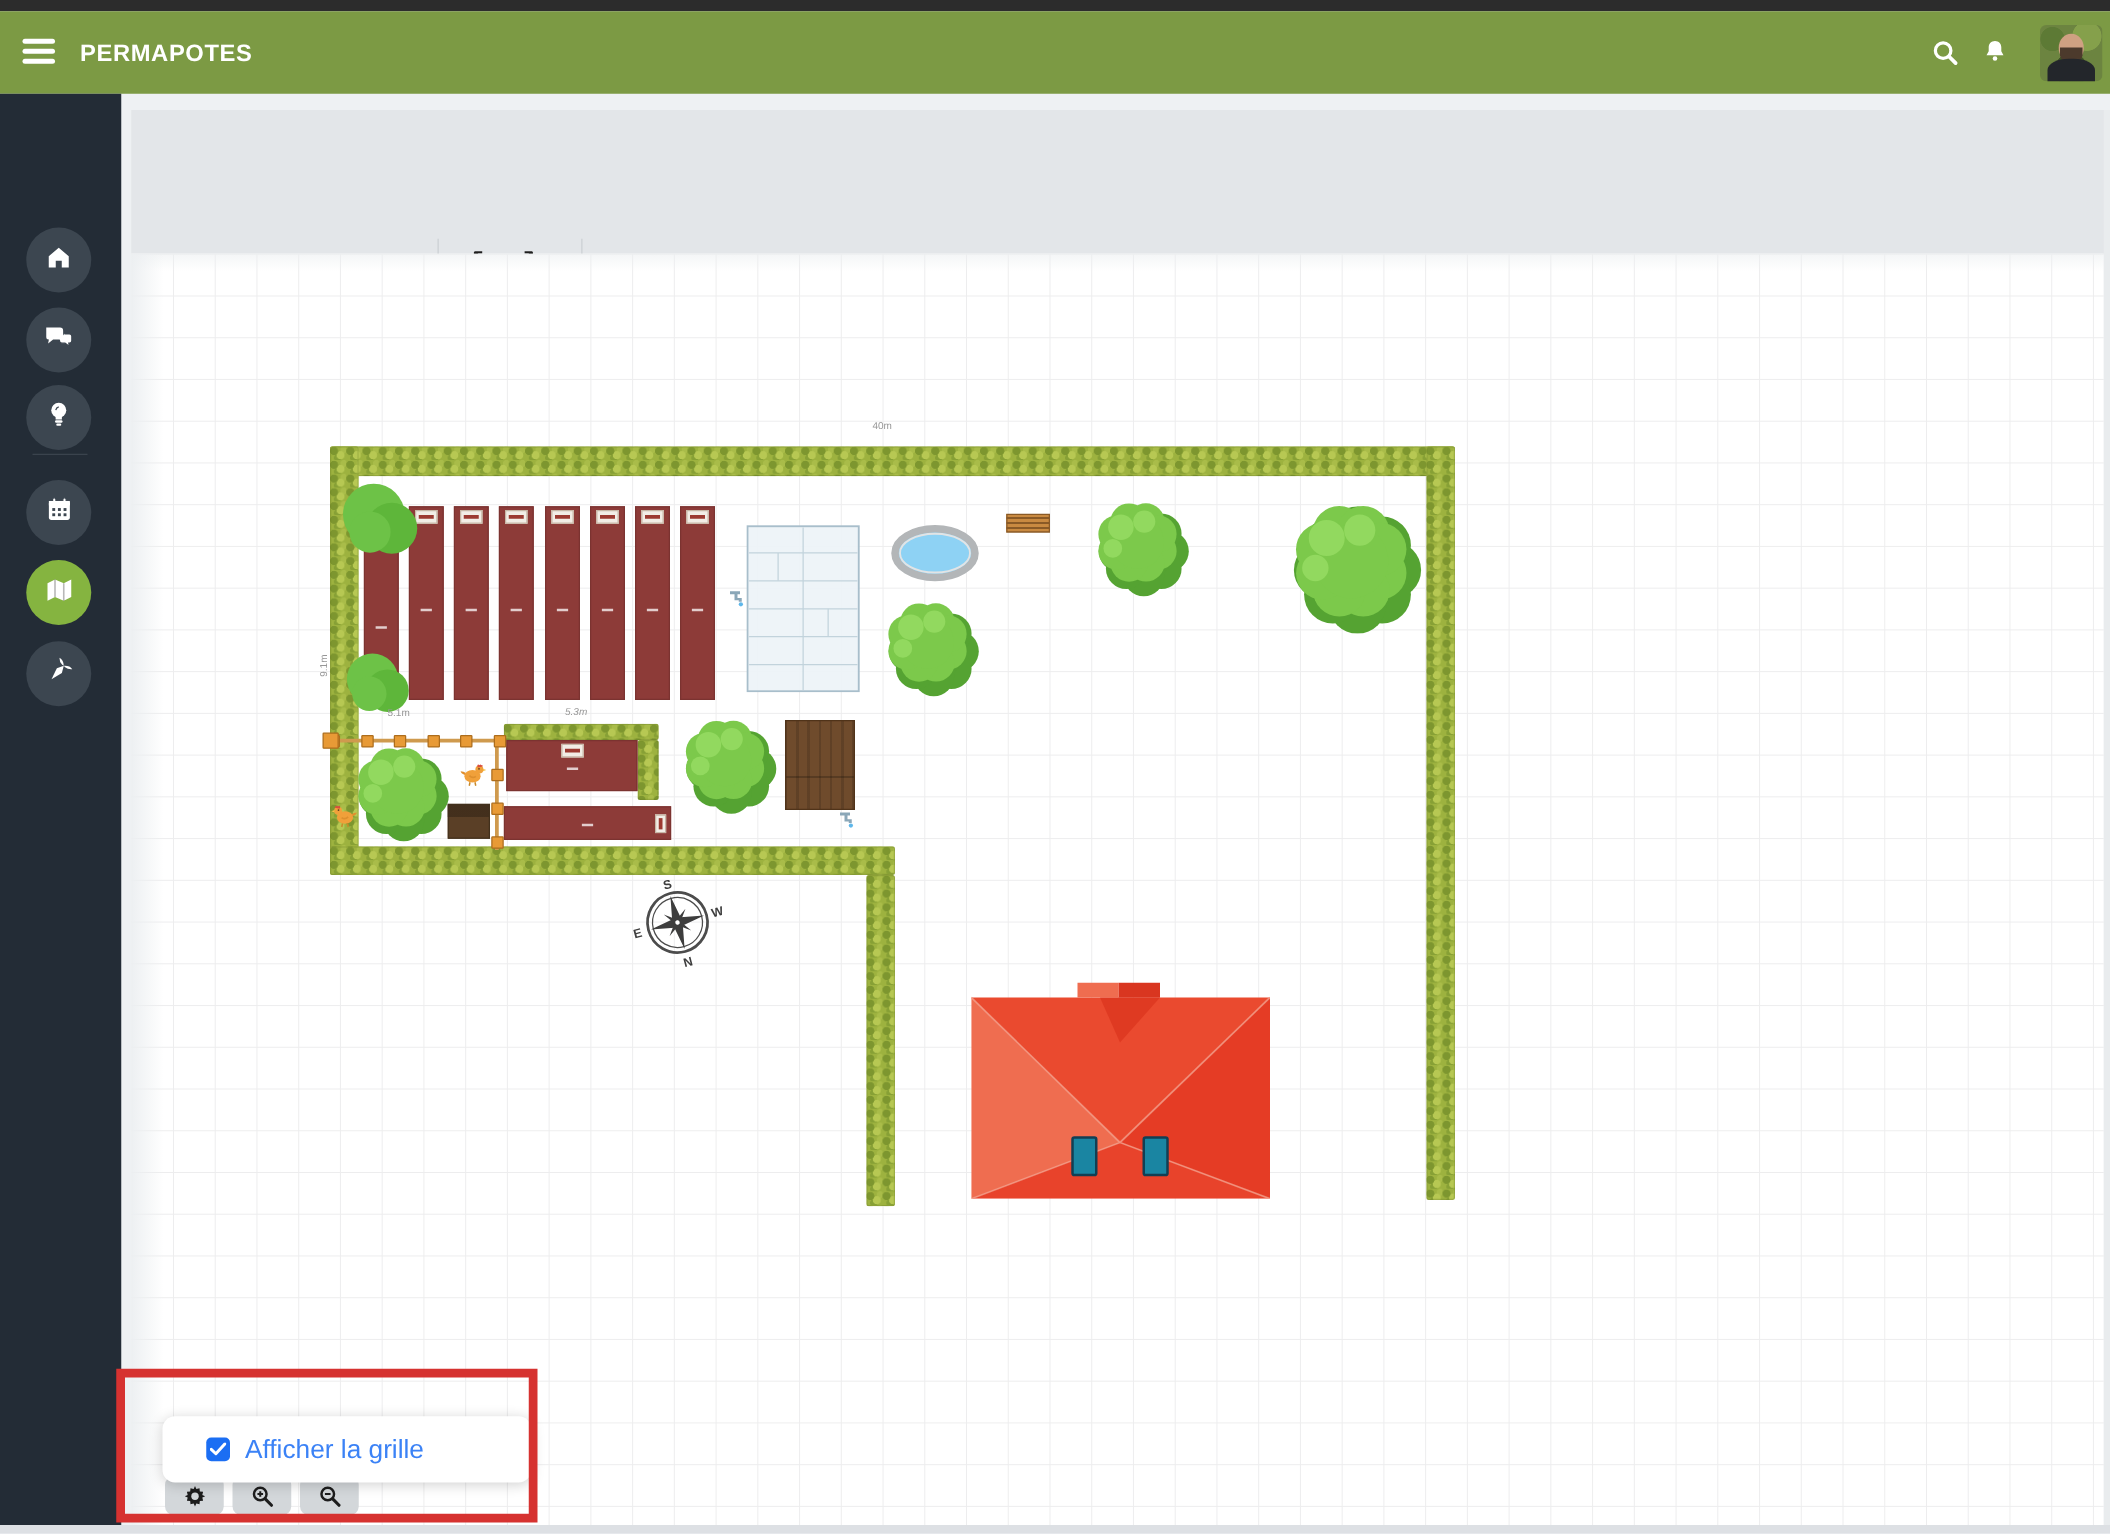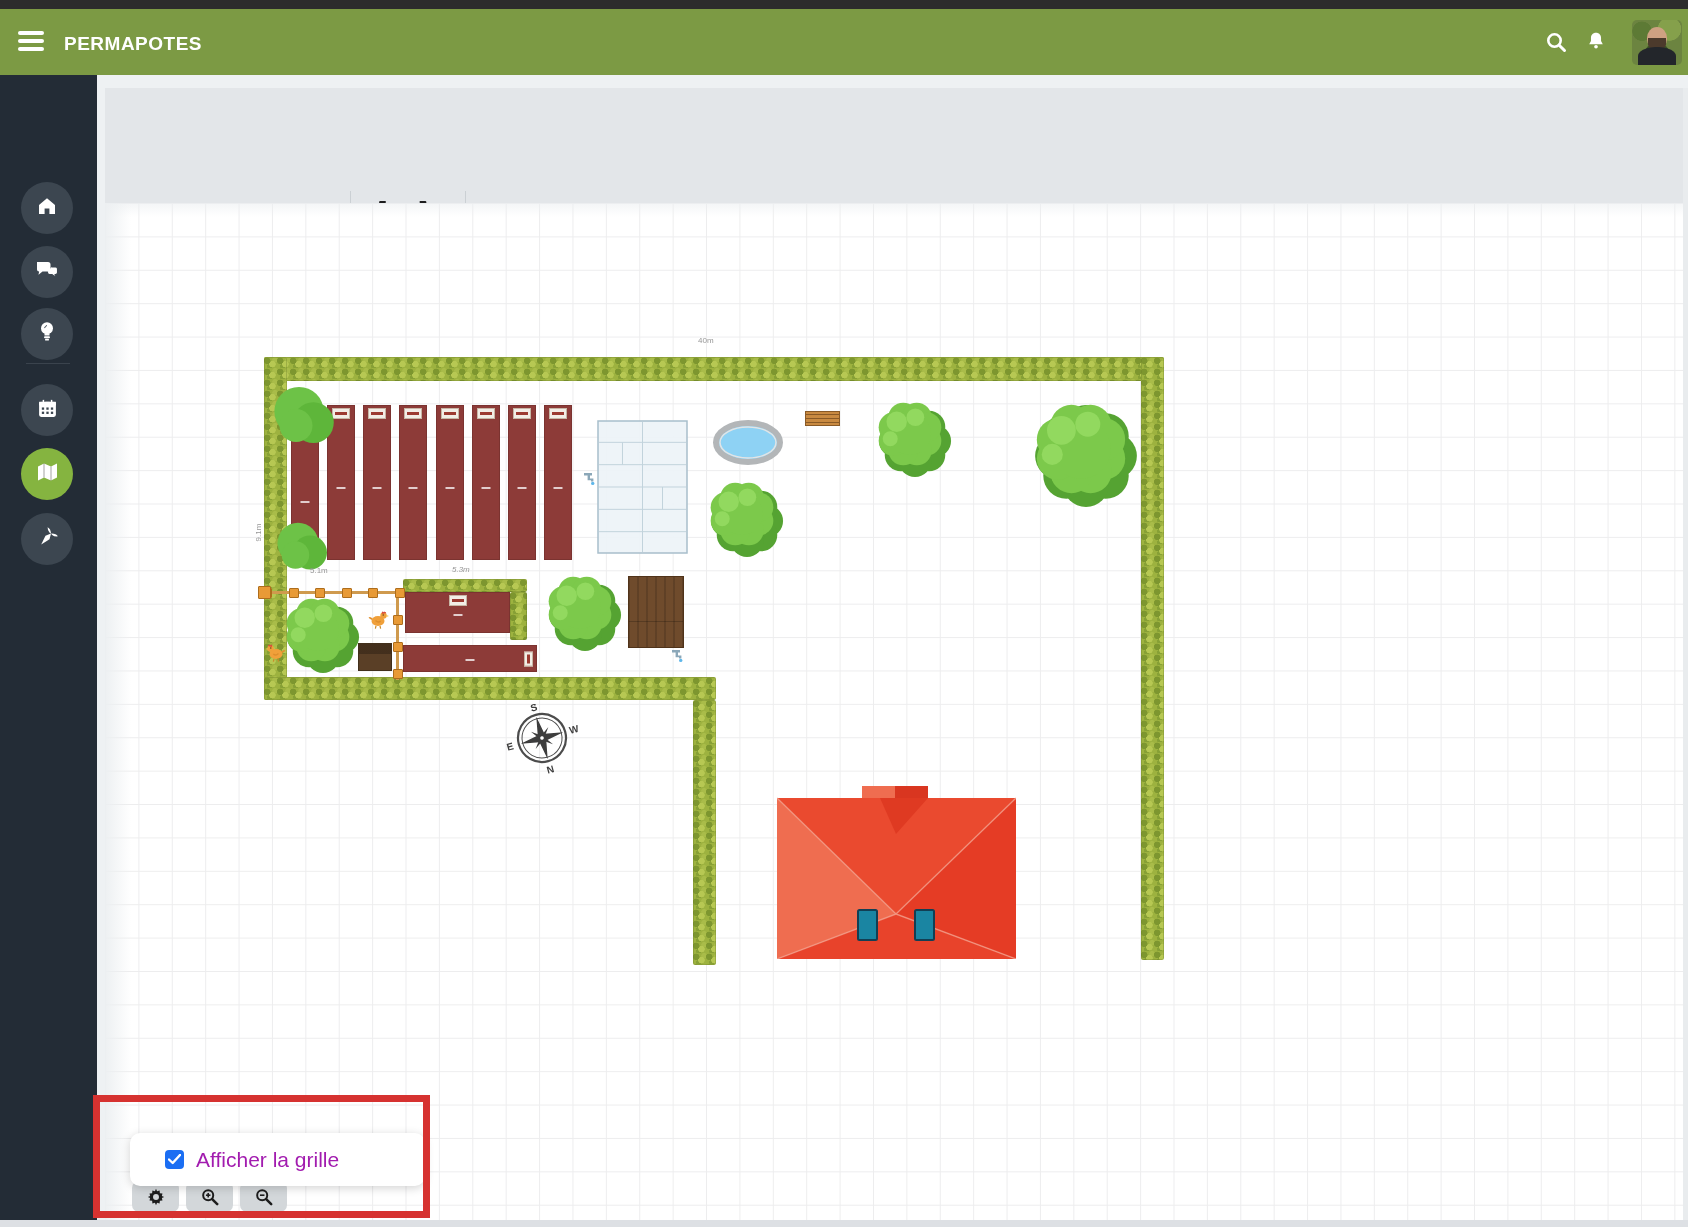--- a/index.html
+++ b/index.html
@@ -74,21 +74,21 @@
     box-shadow:inset 0 0 0 1px #503319;}
   .coop{background-color:#5a3f26;
     background-image:linear-gradient(to bottom,rgba(0,0,0,.25) 0 38%,transparent 38%);
     box-shadow:inset 0 0 0 1px #42301c;}
   .plan-label{position:absolute;font-size:8px;color:#979797;white-space:nowrap;pointer-events:none;}
   
   #grid-popup{left:130px;top:1133px;width:295px;height:53px;background:#fff;border-radius:10px;
     box-shadow:0 2px 10px rgba(0,0,0,.18);z-index:20;display:flex;align-items:center;padding-left:35px;box-sizing:border-box;}
   #grid-checkbox{width:19px;height:19px;border-radius:4px;background:#1b6ef3;position:relative;cursor:pointer;flex:0 0 auto;}
   #grid-checkbox svg{position:absolute;left:3px;top:4px;}
-  #grid-popup .lbl{margin-left:12px;font-size:21px;color:#a21caf;}
+  #grid-popup .lbl{margin-left:12px;font-size:21px;color:#3b82f6;}
   .zoom-btn{position:absolute;top:1181px;width:47px;height:31px;background:#d3d7da;border-radius:7px;
     display:flex;align-items:center;justify-content:center;cursor:pointer;z-index:10;}
   #annotation-rect{left:93px;top:1095px;width:337px;height:123px;border:7px solid #d63230;box-sizing:border-box;z-index:30;pointer-events:none;}
 </style>
 </head>
 <body>
 
 <div class="abs" id="top-strip"></div>
 
 <div class="abs" id="header">

